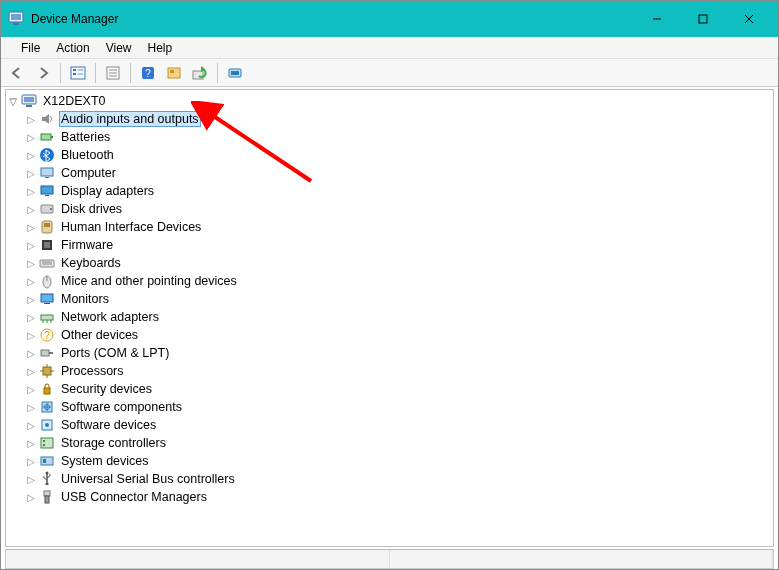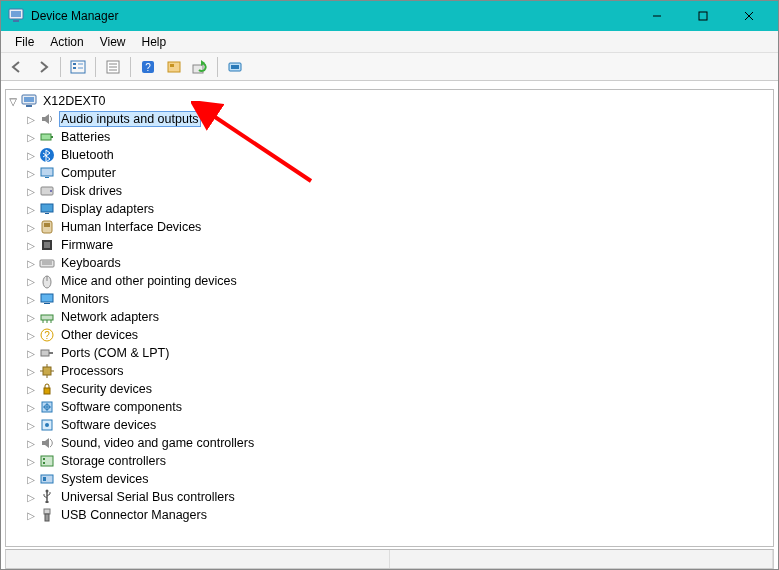--- a/index.html
+++ b/index.html
@@ -1,26 +1,26 @@
 <!DOCTYPE html>
 <html><head>
 <meta charset="utf-8">
 <style>
   * { box-sizing: border-box; margin: 0; padding: 0; font-family: "Segoe UI", Tahoma, sans-serif; }
   body { background: #fff; width: 779px; height: 570px; overflow: hidden; position: relative; border: 1px solid #888; }
 
   
-  .titlebar { height: 30px; background: #0fbec0; display: flex; align-items: center; padding: 12px 6px; }
+  .titlebar { height: 30px; background: #0fbec0; display: flex; align-items: center; padding: 18px 6px; }
   .titlebar .appicon { width: 18px; height: 18px; margin-right: 6px; display:flex; align-items:center; justify-content:center; }
   .titlebar .title { font-size: 12px; color: #000; flex: 0 0 auto; }
   .titlebar .spacer { flex: 1; }
   .titlebar .winbtn { width: 46px; height: 30px; display: flex; align-items: center; justify-content: center; font-size: 12px; color:#000; }
 
   
-  .menubar { height: 22px; background: #f5f5f5; border-bottom: 1px solid #e0e0e0; display: flex; align-items:center; padding: 0 6px; font-size: 12px; }
+  .menubar { height: 22px; background: #f5f5f5; border-bottom: 1px solid #e0e0e0; display: flex; align-items:center; padding: 0 12px; font-size: 12px; }
   .menubar .menu { padding: 2px 8px; }
 
   
   .toolbar { height: 28px; background: #f7f7f7; border-bottom: 1px solid #ccc; display: flex; align-items:center; padding: 2px 4px; gap:2px; }
   .tool { width: 24px; height: 22px; border:1px solid transparent; display:flex; align-items:center; justify-content:center; border-radius:2px; }
   .toolsep { width: 1px; height: 20px; background:#c5c5c5; margin: 0 3px; }
 
   
   .content { position: absolute; top: 80px; left: 4px; right: 4px; bottom: 22px; border: 1px solid #bdbdbd; overflow:hidden; background:#fff;margin-top:8px; }
   .tree { position:absolute; inset:0; overflow:auto; font-size: 12.5px; color:#000; padding: 2px 0; }
@@ -195,36 +195,36 @@
             <rect x="6" y="12" width="4" height="1" fill="#2a7ab8"></rect>
           </svg>
         </span>
         <span class="label ">Computer</span>
       </div>
       <div class="node">
         <span class="indent" style="width:18px"></span>
         <span class="twisty "></span>
         <span class="nicon">
           <svg width="16" height="16" viewBox="0 0 16 16">
+            <rect x="2" y="3" width="12" height="8" fill="#4aa0da" stroke="#1860a0"></rect>
+            <rect x="6" y="12" width="4" height="1" fill="#1860a0"></rect>
+          </svg>
+        </span>
+        <span class="label ">Display adapters</span>
+      </div>
+      <div class="node">
+        <span class="indent" style="width:18px"></span>
+        <span class="twisty "></span>
+        <span class="nicon">
+          <svg width="16" height="16" viewBox="0 0 16 16">
             <rect x="2" y="4" width="12" height="8" rx="1" fill="#d6d6d6" stroke="#888"></rect>
             <circle cx="12" cy="8" r="1" fill="#55a"></circle>
           </svg>
         </span>
         <span class="label ">Disk drives</span>
-      </div>
-      <div class="node">
-        <span class="indent" style="width:18px"></span>
-        <span class="twisty "></span>
-        <span class="nicon">
-          <svg width="16" height="16" viewBox="0 0 16 16">
-            <rect x="2" y="3" width="12" height="8" fill="#4aa0da" stroke="#1860a0"></rect>
-            <rect x="6" y="12" width="4" height="1" fill="#1860a0"></rect>
-          </svg>
-        </span>
-        <span class="label ">Display adapters</span>
       </div>
       <div class="node">
         <span class="indent" style="width:18px"></span>
         <span class="twisty "></span>
         <span class="nicon">
           <svg width="16" height="16" viewBox="0 0 16 16">
             <rect x="3" y="2" width="10" height="12" rx="2" fill="#e4d2a8" stroke="#a8853a"></rect>
             <rect x="5" y="4" width="6" height="4" fill="#a8853a"></rect>
           </svg>
         </span>
@@ -351,31 +351,20 @@
       <div class="node">
         <span class="indent" style="width:18px"></span>
         <span class="twisty "></span>
         <span class="nicon">
           <svg width="16" height="16" viewBox="0 0 16 16">
             <rect x="3" y="3" width="10" height="10" fill="#d8ecfb" stroke="#2a7ab8"></rect>
             <circle cx="8" cy="8" r="2" fill="#2a7ab8"></circle>
           </svg>
         </span>
         <span class="label ">Software devices</span>
-      </div>
-      <div class="node">
-        <span class="indent" style="width:18px"></span>
-        <span class="twisty "></span>
-        <span class="nicon">
-          <svg width="16" height="16" viewBox="0 0 16 16">
-            <path d="M3 6h3l4-3v10l-4-3H3z" fill="#8c8c8c"></path>
-            <path d="M11 4c3 2 3 6 0 8" fill="none" stroke="#8c8c8c"></path>
-          </svg>
-        </span>
-        <span class="label ">Sound, video and game controllers</span>
       </div>
       <div class="node">
         <span class="indent" style="width:18px"></span>
         <span class="twisty "></span>
         <span class="nicon">
           <svg width="16" height="16" viewBox="0 0 16 16">
             <rect x="2" y="3" width="12" height="10" fill="#cde7cd" stroke="#3a8a3a"></rect>
             <rect x="4" y="5" width="2" height="2" fill="#3a8a3a"></rect>
             <rect x="4" y="9" width="2" height="2" fill="#3a8a3a"></rect>
           </svg>

